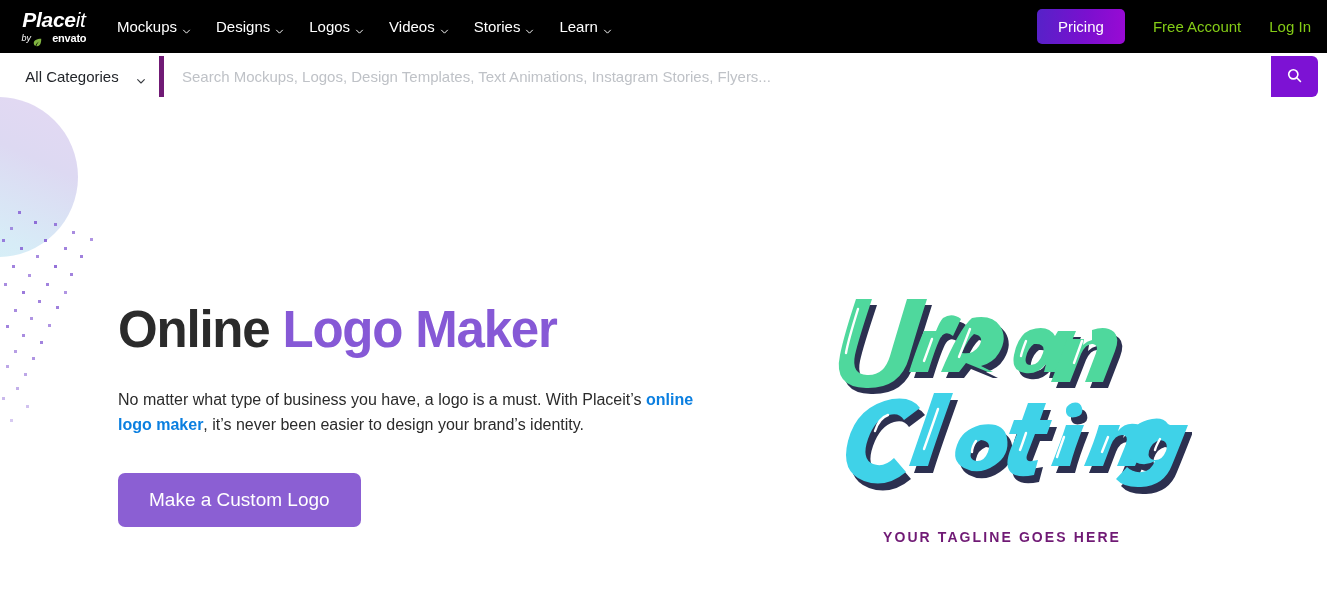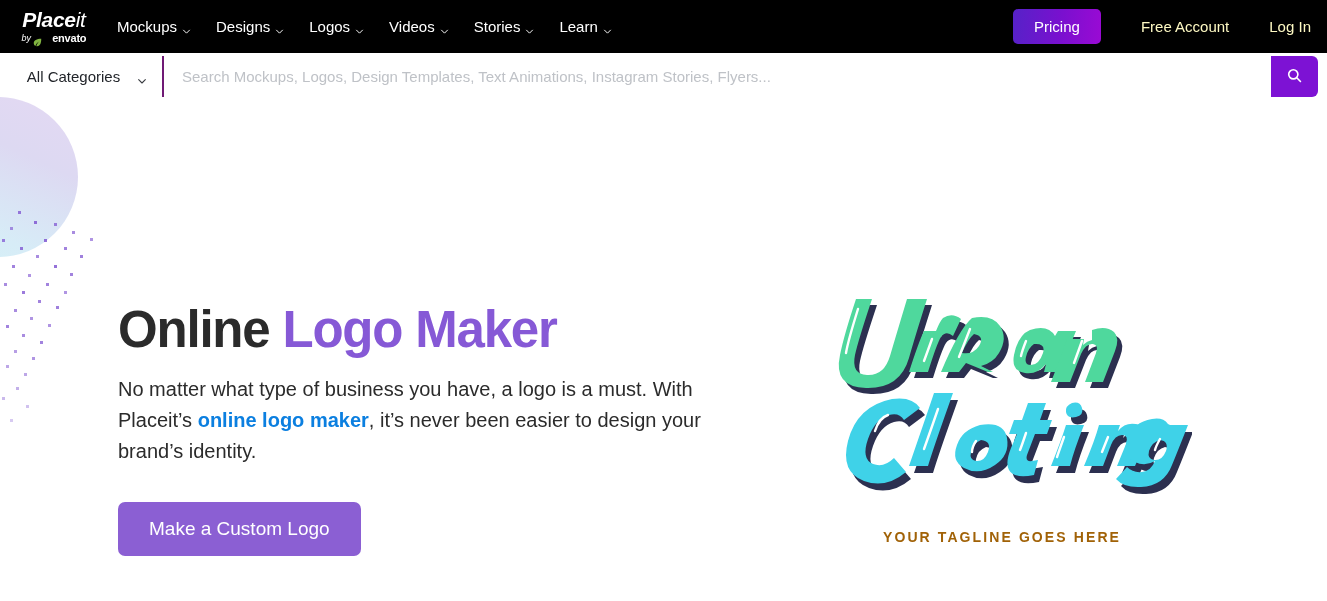--- a/index.html
+++ b/index.html
@@ -109,23 +109,23 @@
     color: #ffffff;
     font-size: 15px;
     padding: 9px 21px;
     border-radius: 5px;
     border: none;
     cursor: pointer;
     font-family: inherit;
     white-space: nowrap;
   }
   .nav-link {
-    color: #fef9c3;
+    color: #84cc16;
     font-size: 15px;
-    margin-left: 40px;
+    margin-left: 28px;
     cursor: pointer;
     white-space: nowrap;
     text-decoration: none;
   }
 
   
   .searchbar {
     position: absolute;
     top: 56px; left: 12px;
     width: 1306px;
@@ -136,21 +136,21 @@
     align-items: stretch;
     overflow: hidden;
     z-index: 30;
   }
   .categories {
     width: 152px;
     display: flex;
     align-items: center;
     justify-content: center;
     gap: 17px;
-    border-right: 2px solid #701a75;
+    border-right: 5px solid #701a75;
     cursor: pointer;
     color: #22252a;
     font-size: 15px;
     white-space: nowrap;
   }
   .chev-dark { width: 10px; height: 10px; display: inline-block; }
 
   .search-input {
     flex: 1;
     border: none;
@@ -212,22 +212,22 @@
     font-size: 51px;
     font-weight: bold;
     color: #2b2b2b;
     letter-spacing: -1.2px;
     line-height: 1.08;
     white-space: nowrap;
   }
   .hero-title .accent { color: #8659d6; }
 
   .hero-sub {
-    margin-top: 17px;
-    font-size: 20px;
+    margin-top: 31px;
+    font-size: 16px;
     line-height: 1.55;
     color: #2b2b2b;
     max-width: 600px;
   }
   .hero-sub .link {
     color: #0b7fe0;
     font-weight: bold;
     text-decoration: none;
     cursor: pointer;
   }
@@ -254,21 +254,21 @@
     width: 380px;
     height: 300px;
   }
   .logo-svg { display: block; width: 380px; height: 250px; }
   .logo-tagline {
     text-align: center;
     width: 380px;
     margin-top: 2px;
     font-size: 14px;
     font-weight: bold;
-    color: #a16207;
+    color: #701a75;
     letter-spacing: 2.1px;
     white-space: nowrap;
   }
 </style>
 </head>
 <body>
 
 <div class="page">
 
   <div class="topbar">

